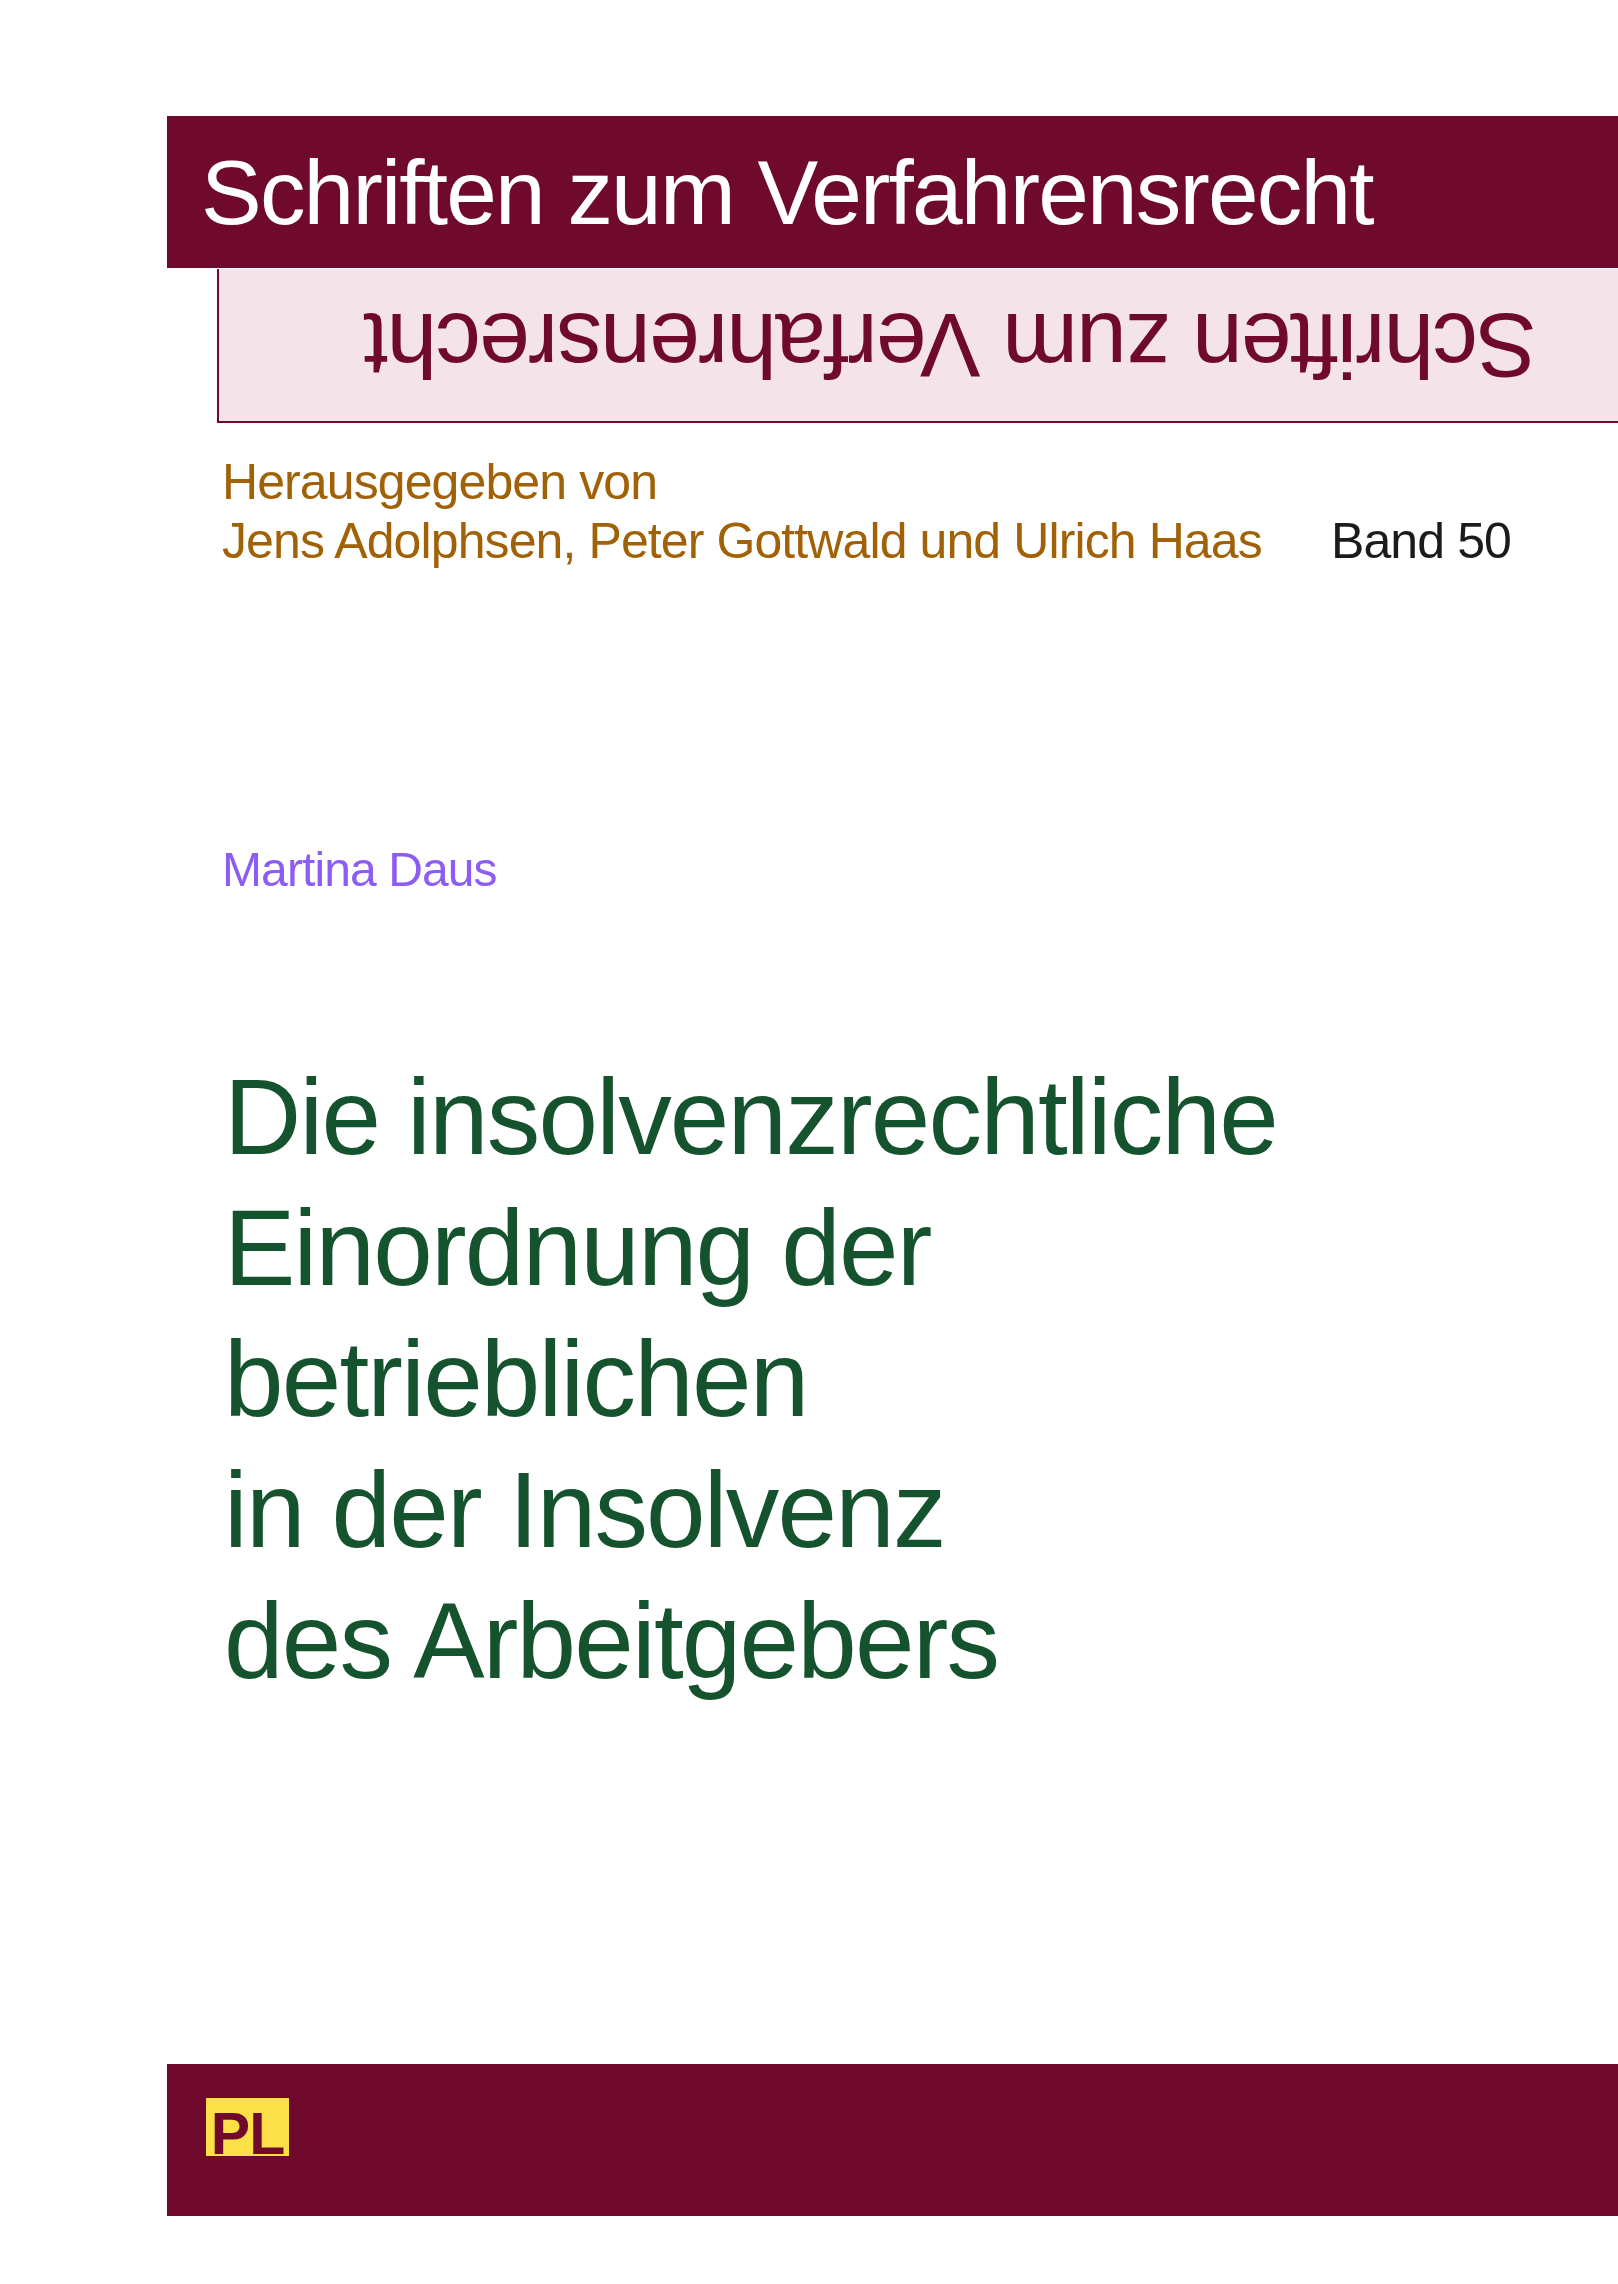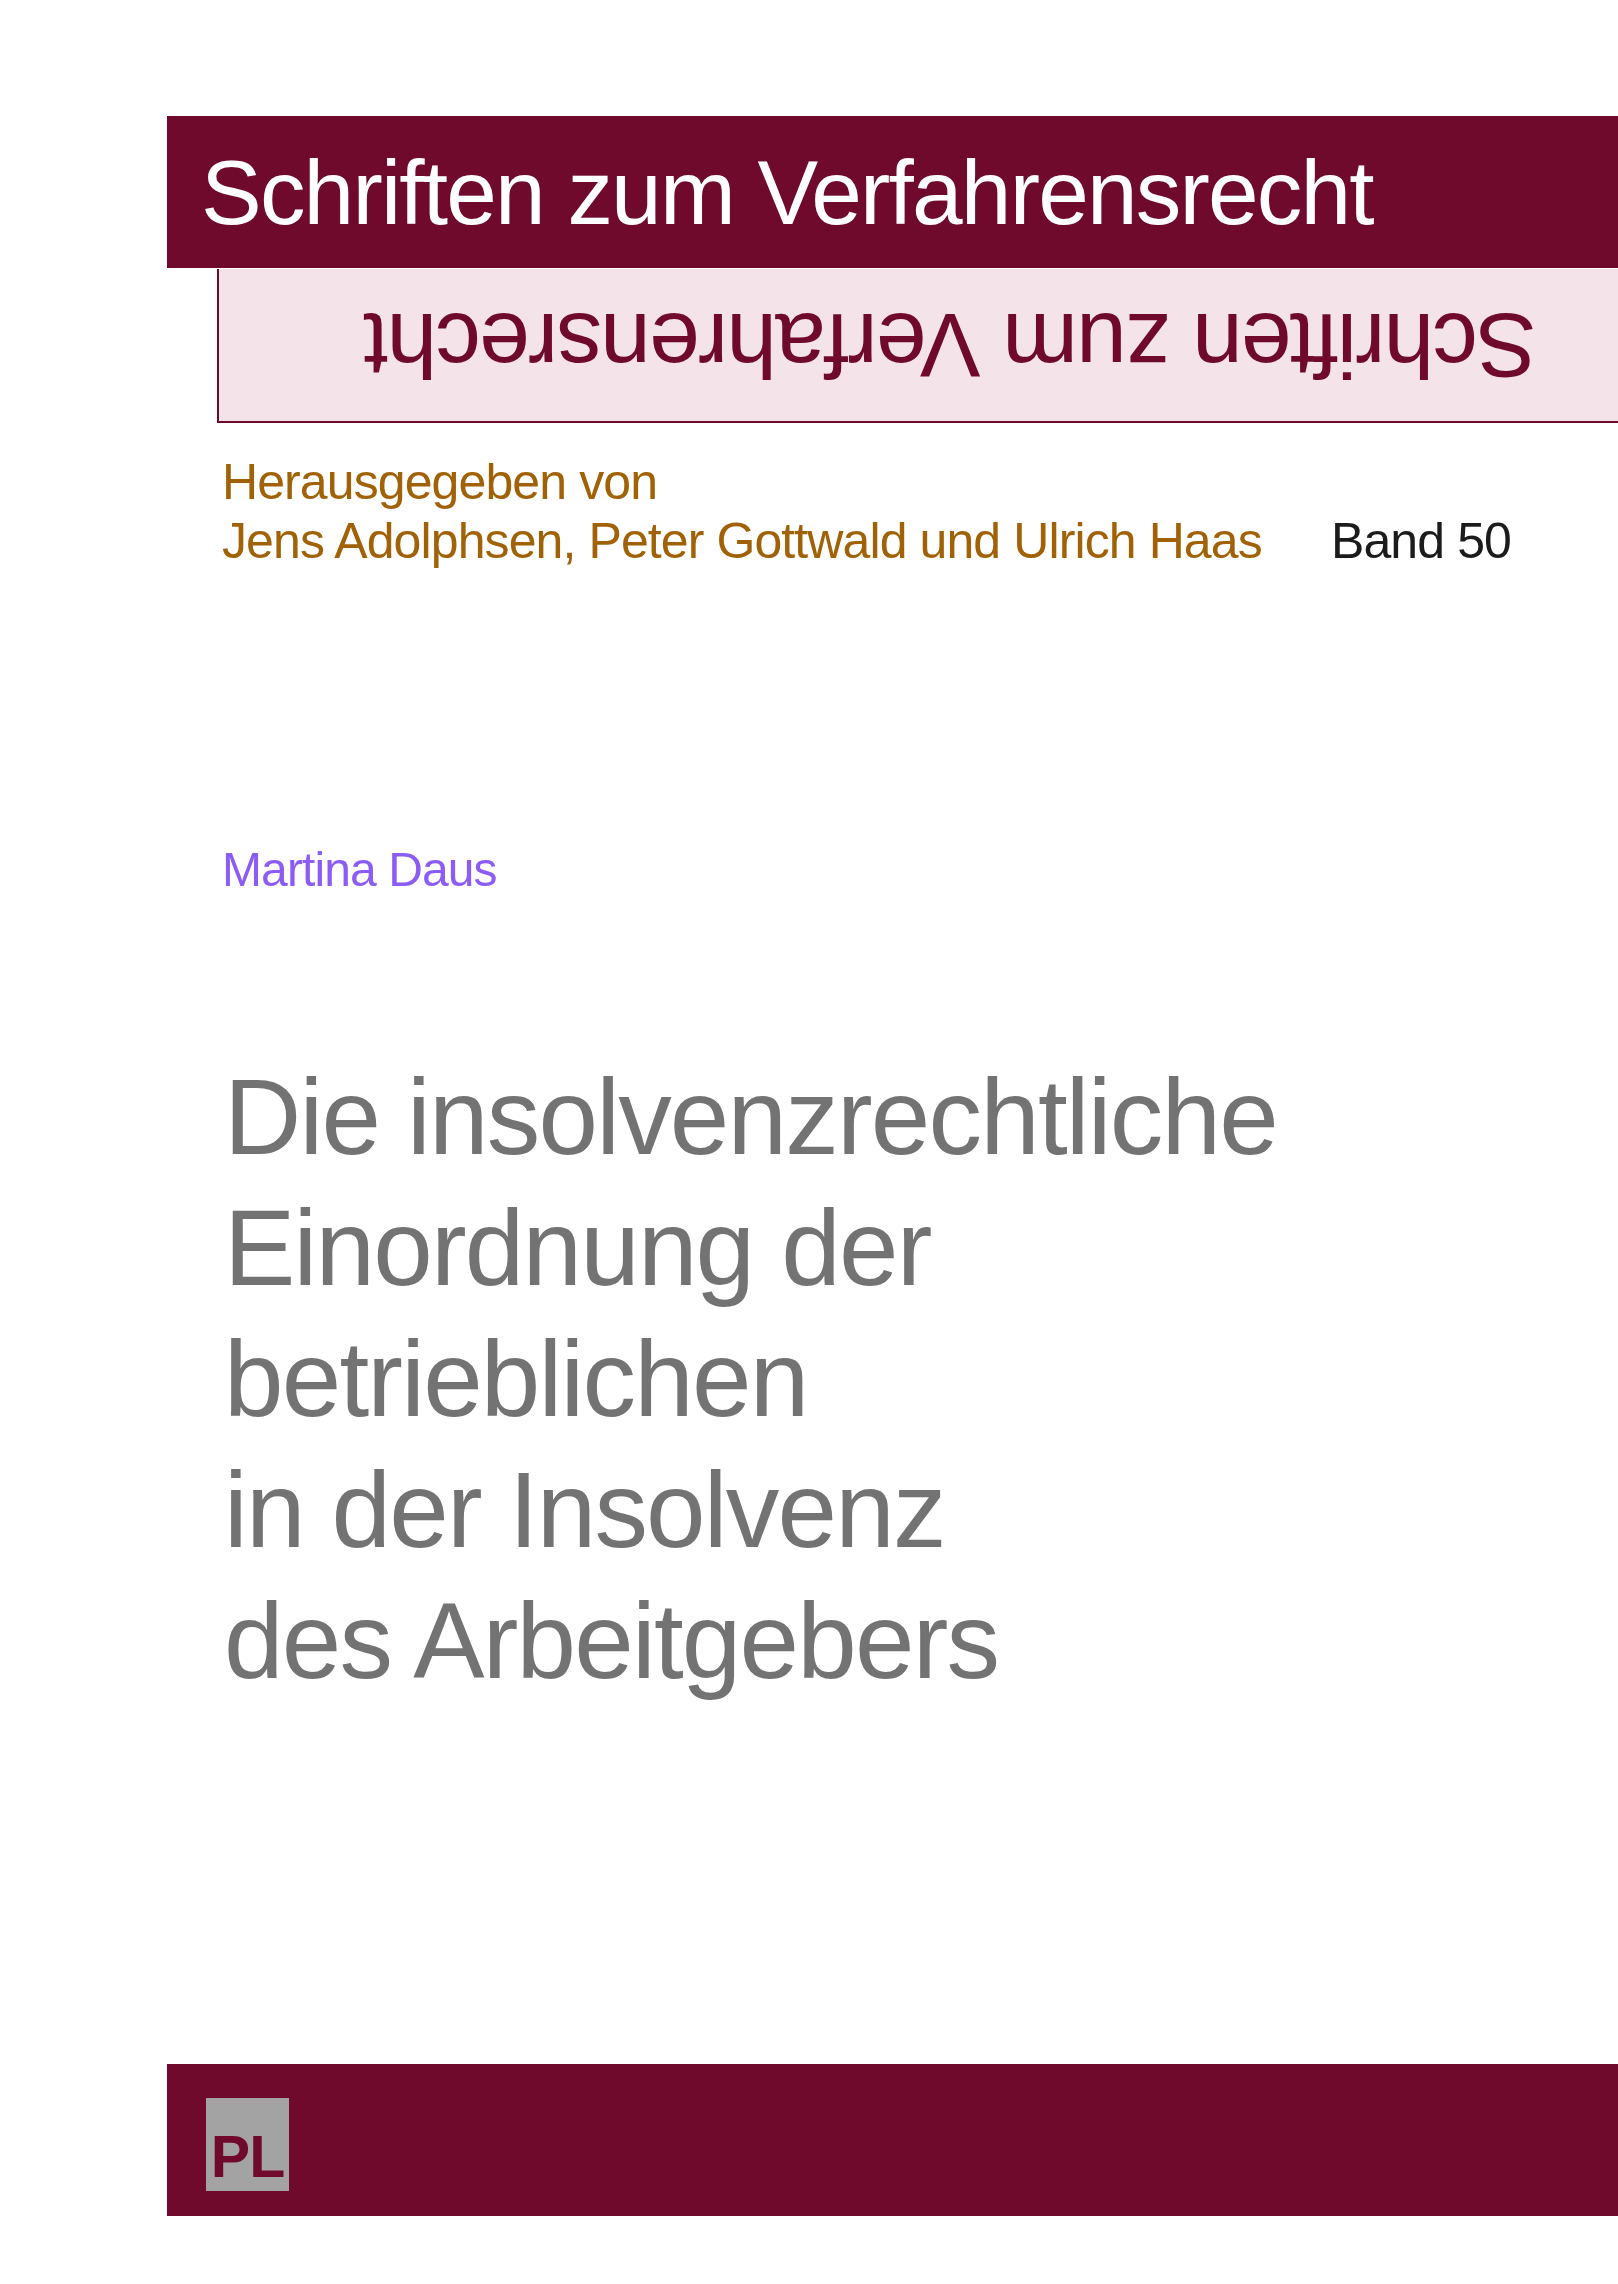--- a/index.html
+++ b/index.html
@@ -79,21 +79,21 @@
     color: #8b5cf6;
     font-size: 48px;
     letter-spacing: -0.9px;
     white-space: nowrap;
   }
 
   
   .book-title {
     position: absolute;
     left: 224px; top: 1052px;
-    color: #737373;
+    color: #14532d;
     font-size: 107px;
     line-height: 131px;
     letter-spacing: -1.8px;
     white-space: nowrap;
   }
 
   
   .publisher-band {
     position: absolute;
     left: 167px; top: 2064px;
@@ -101,24 +101,24 @@
     background: #6f0a2c;
   }
   .pl-logo {
     position: absolute;
     left: 39px; top: 34px;
     height: 84px;
     display: flex;
     align-items: flex-start;
   }
   .pl-box {
-    width: 83px; height: 93px;
-    background: #a3a3a3;
+    width: 83px; height: 58px;
+    background: #fde047;
     display: flex;
-    align-items: flex-end;
+    align-items: flex-start;
     justify-content: center;
   }
   .pl-monogram {
     color: #6f0a2c;
     font-size: 59px;
     font-weight: 700;
     letter-spacing: -0.9px;
     padding-top: 1.8px;
   }
   .logo-text-box {

